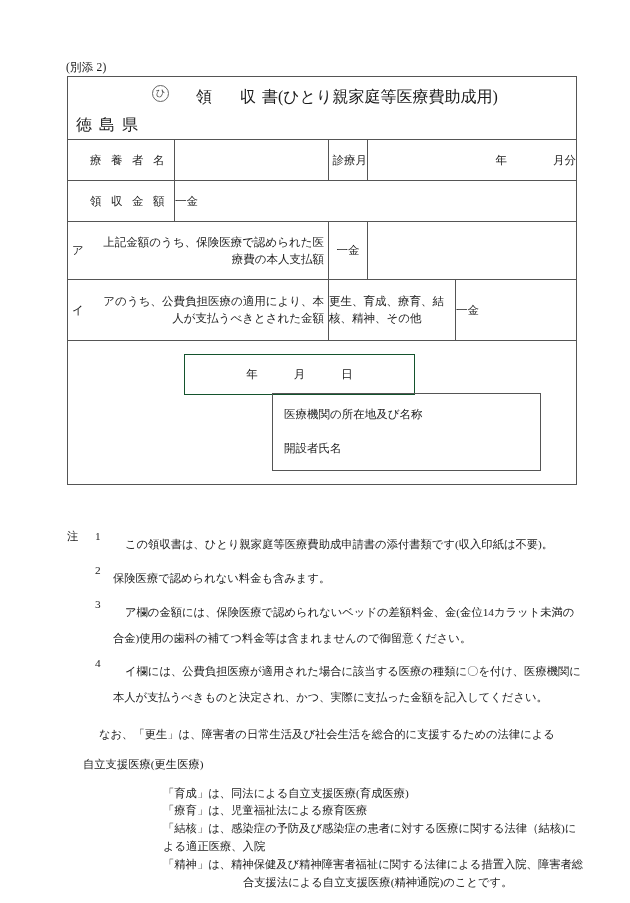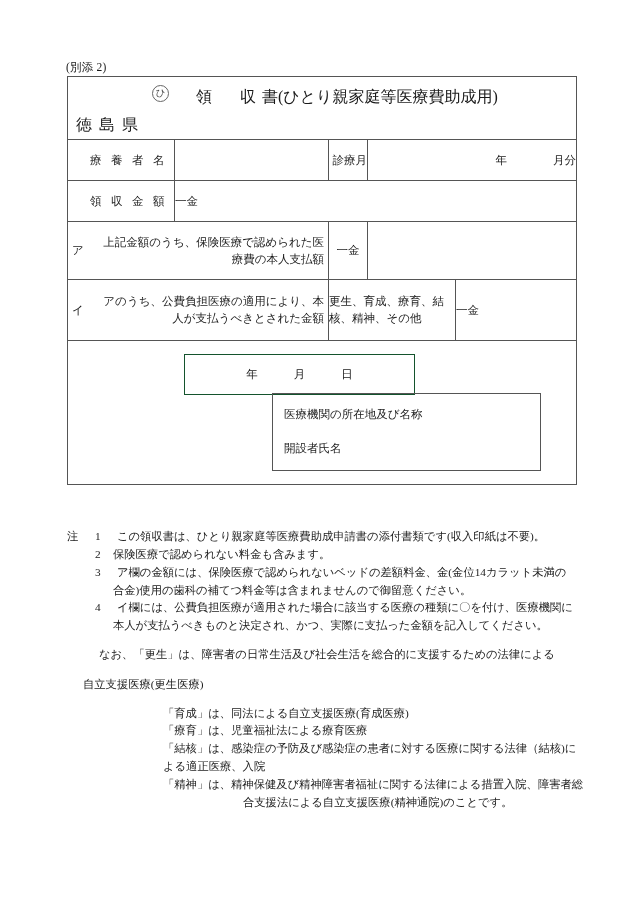--- a/index.html
+++ b/index.html
@@ -191,21 +191,21 @@
     white-space: nowrap;
   }
   .note-num {
     flex: 0 0 22px;
     white-space: nowrap;
   }
   .note-body {
     flex: 1 1 auto;
   }
   .note-body p {
-    margin: 0;
+    margin: 8px;
     text-indent: 0;
   }
   .note-body p.cont {
     margin-left: -4px;
   }
   .nao {
     margin-top: 4px;
     margin-left: 32px;
   }
   .term-list {

